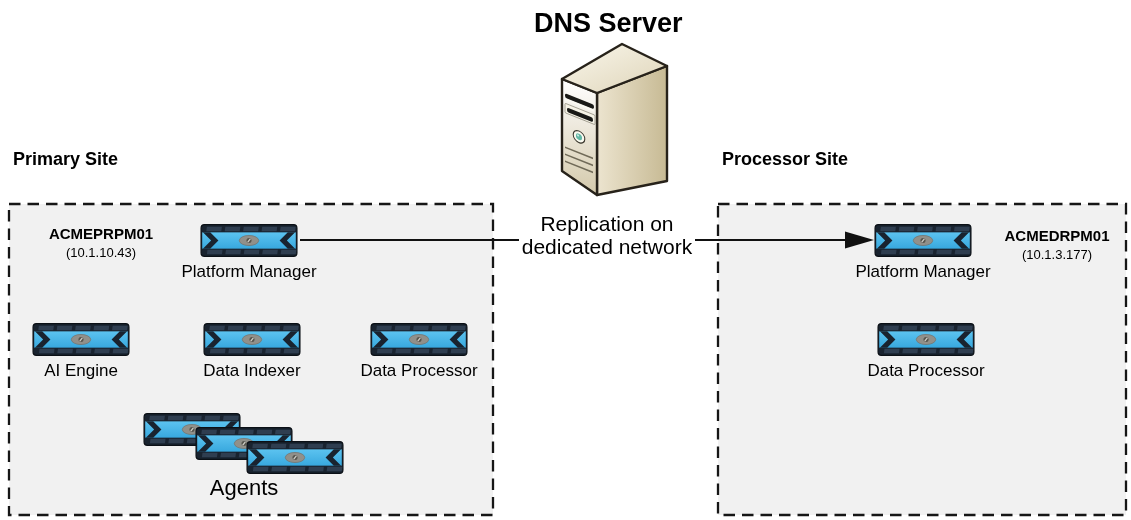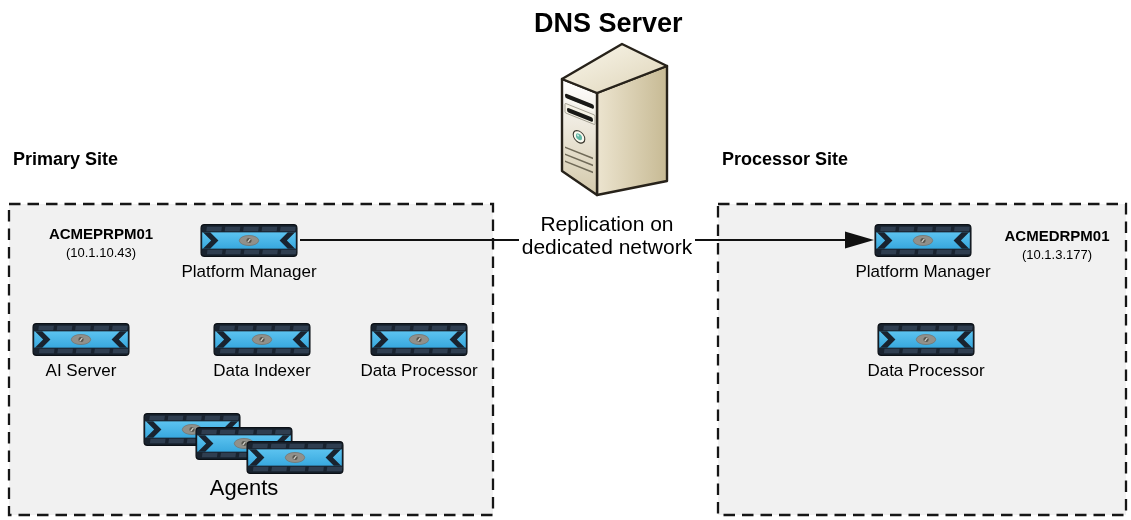--- a/index.html
+++ b/index.html
@@ -124,23 +124,23 @@
   <div class="node" style="left:164px;top:224px">
     <svg class="appliance">
         <use href="#appliance"></use>
       </svg>
     <div class="node-label">Platform Manager</div>
   </div>
   <div class="node" style="left:-4px;top:323px">
     <svg class="appliance">
         <use href="#appliance"></use>
       </svg>
-    <div class="node-label">AI Server</div>
+    <div class="node-label">AI Engine</div>
   </div>
-  <div class="node" style="left:177px;top:323px">
+  <div class="node" style="left:167px;top:323px">
     <svg class="appliance">
         <use href="#appliance"></use>
       </svg>
     <div class="node-label">Data Indexer</div>
   </div>
   <div class="node" style="left:334px;top:323px">
     <svg class="appliance">
         <use href="#appliance"></use>
       </svg>
     <div class="node-label">Data Processor</div>

